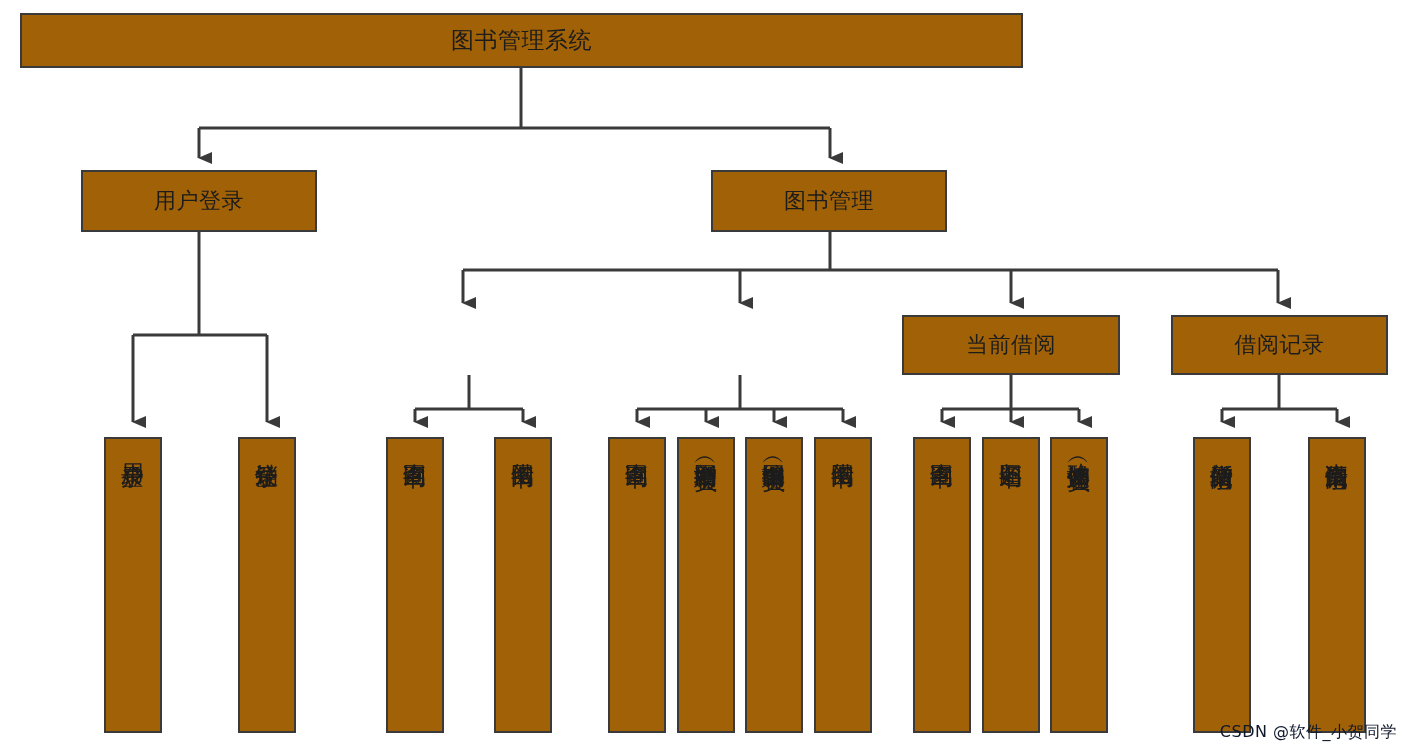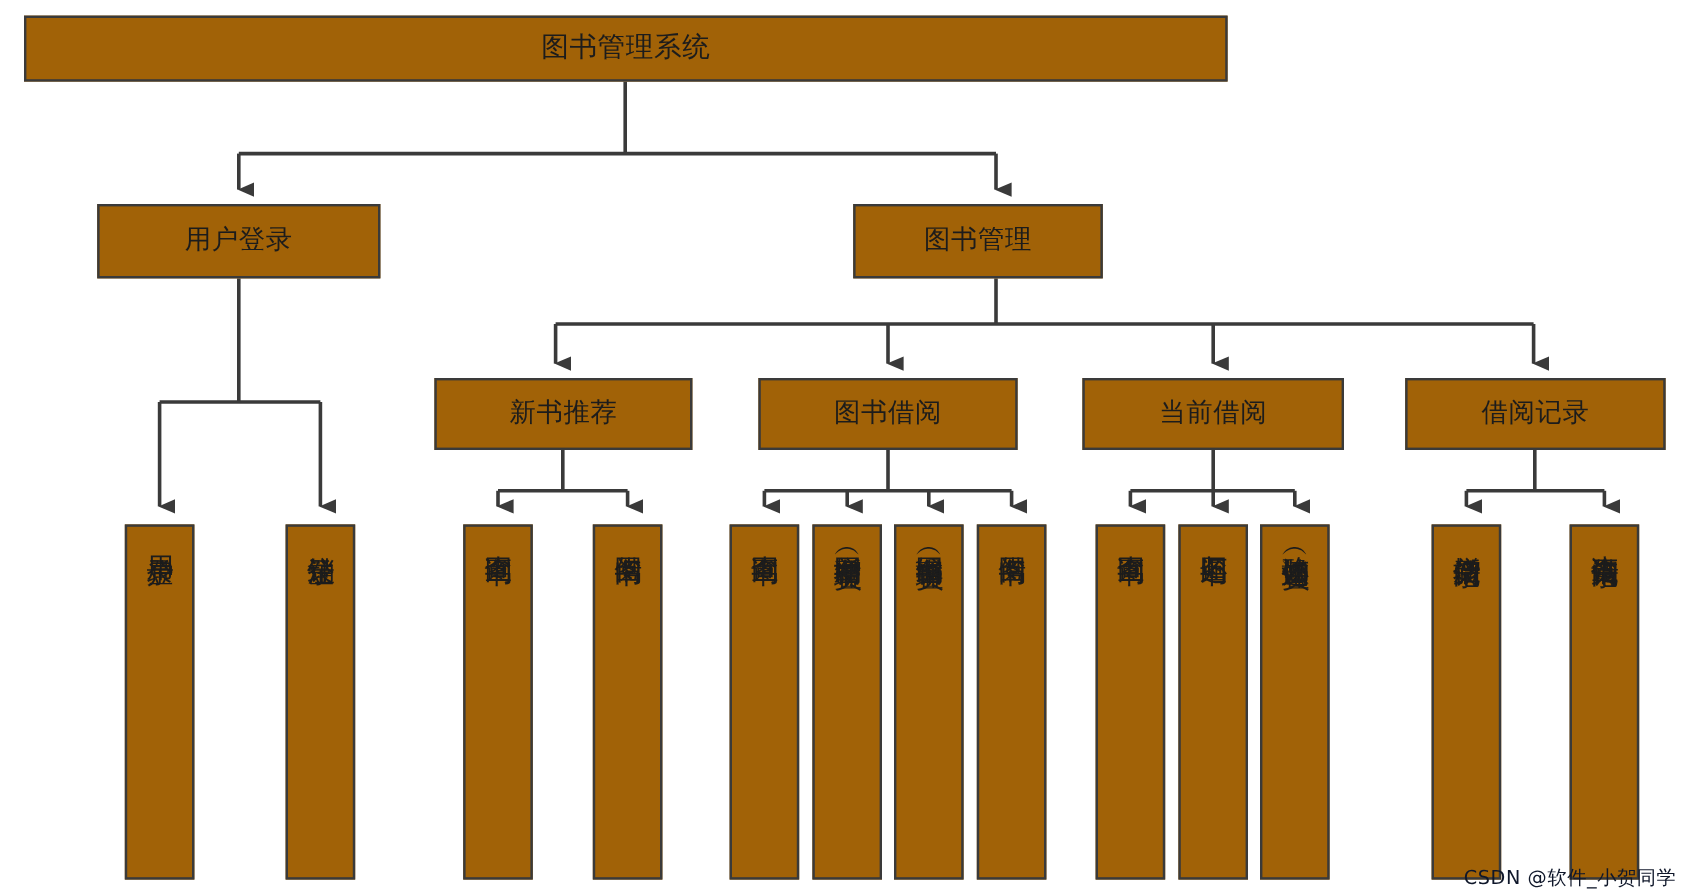--- a/index.html
+++ b/index.html
@@ -127,30 +127,24 @@
     </g>
   </svg>
 
   <div class="node horiz root" style="left:20px; top:13px; width:1003px; height:55px;">
     <span class="lbl">图书管理系统</span>
   </div>
 
   <div class="node horiz" style="left:81px; top:170px; width:236px; height:62px;">
     <span class="lbl">用户登录</span>
   </div>
-  <div class="node horiz" style="left:711px; top:170px; width:208px; height:62px;">
+  <div class="node horiz" style="left:711px; top:170px; width:236px; height:62px;">
     <span class="lbl">图书管理</span>
   </div>
 
-  <div class="node horiz" style="left:362px; top:315px; width:215px; height:60px;">
-    <span class="lbl">新书推荐</span>
-  </div>
-  <div class="node horiz" style="left:632px; top:315px; width:216px; height:60px;">
-    <span class="lbl">图书借阅</span>
-  </div>
   <div class="node horiz" style="left:1171px; top:315px; width:217px; height:60px;">
     <span class="lbl">借阅记录</span>
   </div>
   <div class="node horiz" style="left:902px; top:315px; width:218px; height:60px;">
     <span class="lbl">当前借阅</span>
   </div>
 
   <div class="node vert" style="left:104px; top:437px; width:58px; height:296px;">
     <span class="lbl">用户登录</span>
   </div>

